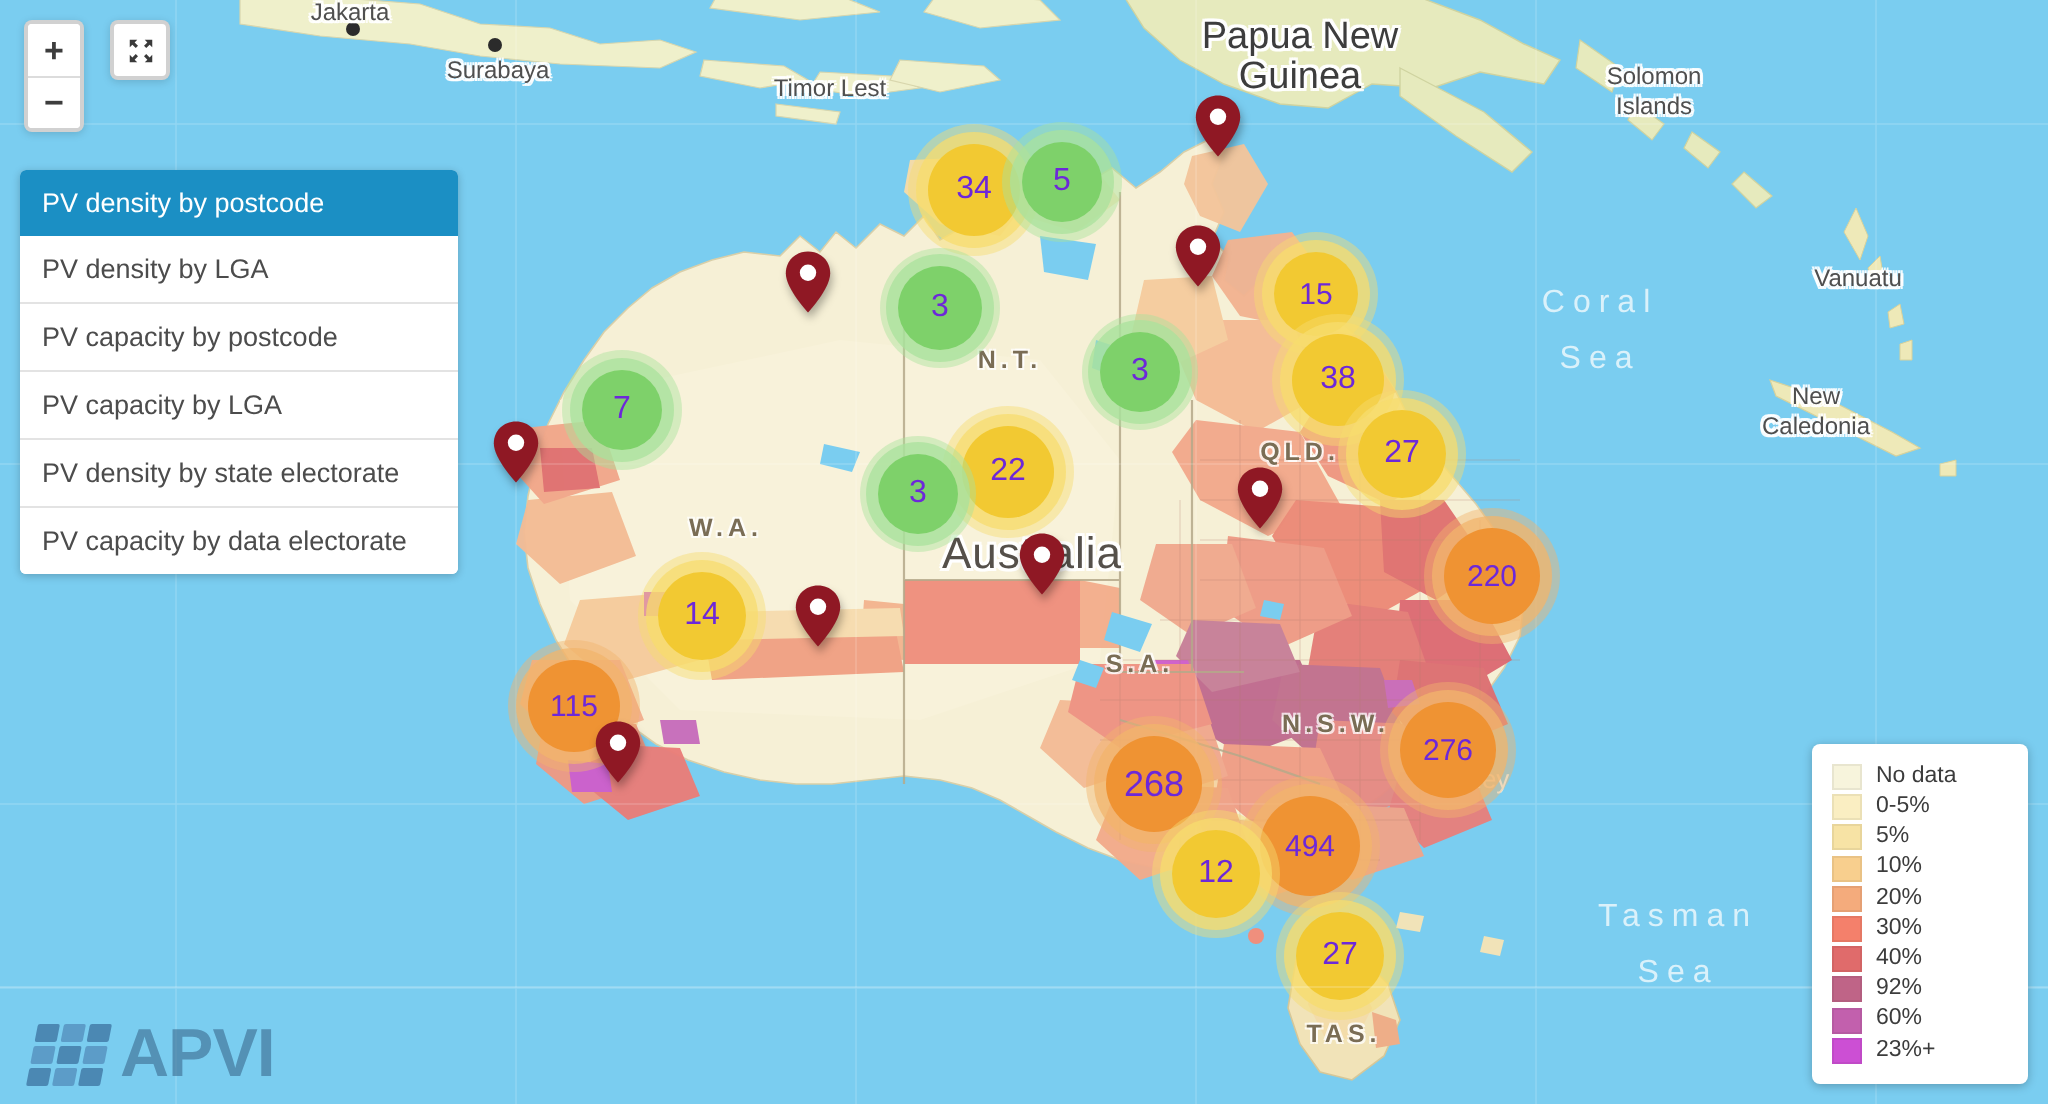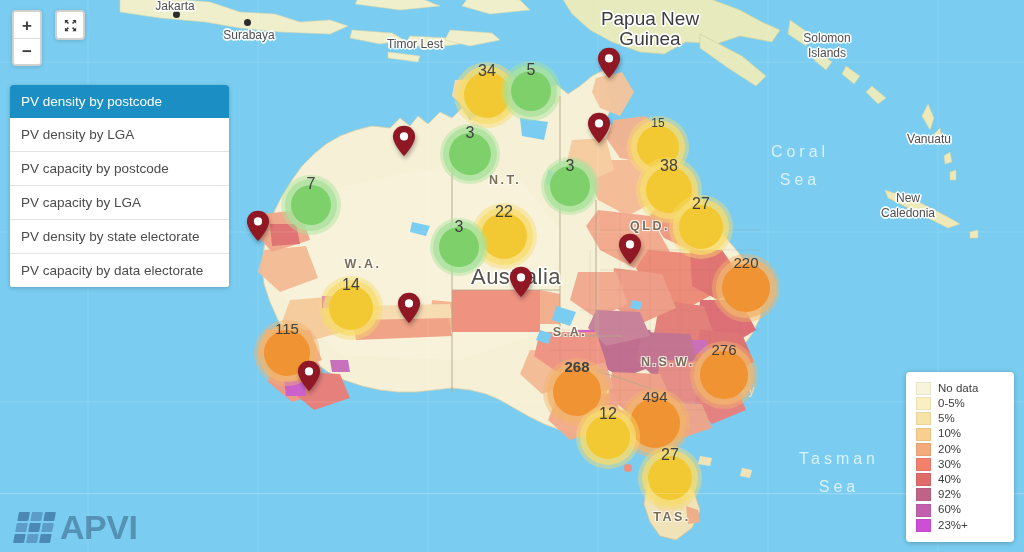--- a/index.html
+++ b/index.html
@@ -36,22 +36,22 @@
   .map-label.aus     { font-size:22px; color:#55504a; letter-spacing:.5px; }
   .map-label.sea     { font-size:16px; color:#ffffff; opacity:.72; letter-spacing:4px; text-shadow:none; font-style:normal; }
   .map-label.city    { font-size:13px; color:#ffffff; opacity:.85; text-shadow:none; }
 
   .city-dot { position:absolute; width:7px; height:7px; border-radius:50%; background:#2b2b2b; }
 
   
   .cluster {
     position:absolute;
     border-radius:50%;
-    display:flex; justify-content:center;
-    color:#404040;
+    display:flex; align-items:center; justify-content:center;
+    color:#6d28d9;
     font-family:"Liberation Sans", sans-serif;
     cursor:pointer;
   }
   .cluster .halo {
     position:absolute; inset:0; border-radius:50%;
   }
   .cluster .core {
     position:absolute; border-radius:50%;
     display:flex; align-items:center; justify-content:center;
   }
@@ -329,21 +329,21 @@
         <div class="cluster" style="left: 440px; top: 124px; width: 60px; height: 60px;">
           <div class="halo" style="background: rgb(169, 226, 156); opacity: 0.45;"></div>
           <div class="core" style="width: 54px; height: 54px; left: 3px; top: 3px; background: rgb(169, 226, 156); opacity: 0.75;"></div>
           <div class="core" style="width: 42px; height: 42px; left: 9px; top: 9px; background: rgb(126, 209, 106);"></div>
           <span class="num" style="font-size: 16px;">3</span>
         </div>
         <div class="cluster" style="left: 627px; top: 116px; width: 62px; height: 62px;">
           <div class="halo" style="background: rgb(247, 220, 110); opacity: 0.45;"></div>
           <div class="core" style="width: 54px; height: 54px; left: 4px; top: 4px; background: rgb(247, 220, 110); opacity: 0.75;"></div>
           <div class="core" style="width: 42px; height: 42px; left: 10px; top: 10px; background: rgb(242, 201, 50);"></div>
-          <span class="num" style="font-size: 12px;">15</span>
+          <span class="num" style="font-size: 15px;">15</span>
         </div>
         <div class="cluster" style="left: 281px; top: 175px; width: 60px; height: 60px;">
           <div class="halo" style="background: rgb(169, 226, 156); opacity: 0.45;"></div>
           <div class="core" style="width: 52px; height: 52px; left: 4px; top: 4px; background: rgb(169, 226, 156); opacity: 0.75;"></div>
           <div class="core" style="width: 40px; height: 40px; left: 10px; top: 10px; background: rgb(126, 209, 106);"></div>
           <span class="num" style="font-size: 16px;">7</span>
         </div>
         <div class="cluster" style="left: 541px; top: 157px; width: 58px; height: 58px;">
           <div class="halo" style="background: rgb(169, 226, 156); opacity: 0.45;"></div>
           <div class="core" style="width: 52px; height: 52px; left: 3px; top: 3px; background: rgb(169, 226, 156); opacity: 0.75;"></div>
@@ -395,21 +395,21 @@
         <div class="cluster" style="left: 690px; top: 341px; width: 68px; height: 68px;">
           <div class="halo" style="background: rgb(242, 180, 108); opacity: 0.45;"></div>
           <div class="core" style="width: 60px; height: 60px; left: 4px; top: 4px; background: rgb(242, 180, 108); opacity: 0.75;"></div>
           <div class="core" style="width: 48px; height: 48px; left: 10px; top: 10px; background: rgb(239, 147, 51);"></div>
           <span class="num" style="font-size: 15px;">276</span>
         </div>
         <div class="cluster" style="left: 543px; top: 358px; width: 68px; height: 68px;">
           <div class="halo" style="background: rgb(242, 180, 108); opacity: 0.45;"></div>
           <div class="core" style="width: 60px; height: 60px; left: 4px; top: 4px; background: rgb(242, 180, 108); opacity: 0.75;"></div>
           <div class="core" style="width: 48px; height: 48px; left: 10px; top: 10px; background: rgb(239, 147, 51);"></div>
-          <span class="num" style="font-size: 15px; font-weight: bold;">268</span>
+          <span class="num" style="font-size: 18px;">268</span>
         </div>
         <div class="cluster" style="left: 620px; top: 388px; width: 70px; height: 70px;">
           <div class="halo" style="background: rgb(242, 180, 108); opacity: 0.45;"></div>
           <div class="core" style="width: 62px; height: 62px; left: 4px; top: 4px; background: rgb(242, 180, 108); opacity: 0.75;"></div>
           <div class="core" style="width: 50px; height: 50px; left: 10px; top: 10px; background: rgb(239, 147, 51);"></div>
           <span class="num" style="font-size: 15px;">494</span>
         </div>
         <div class="cluster" style="left: 576px; top: 405px; width: 64px; height: 64px;">
           <div class="halo" style="background: rgb(247, 220, 110); opacity: 0.45;"></div>
           <div class="core" style="width: 56px; height: 56px; left: 4px; top: 4px; background: rgb(247, 220, 110); opacity: 0.75;"></div>

